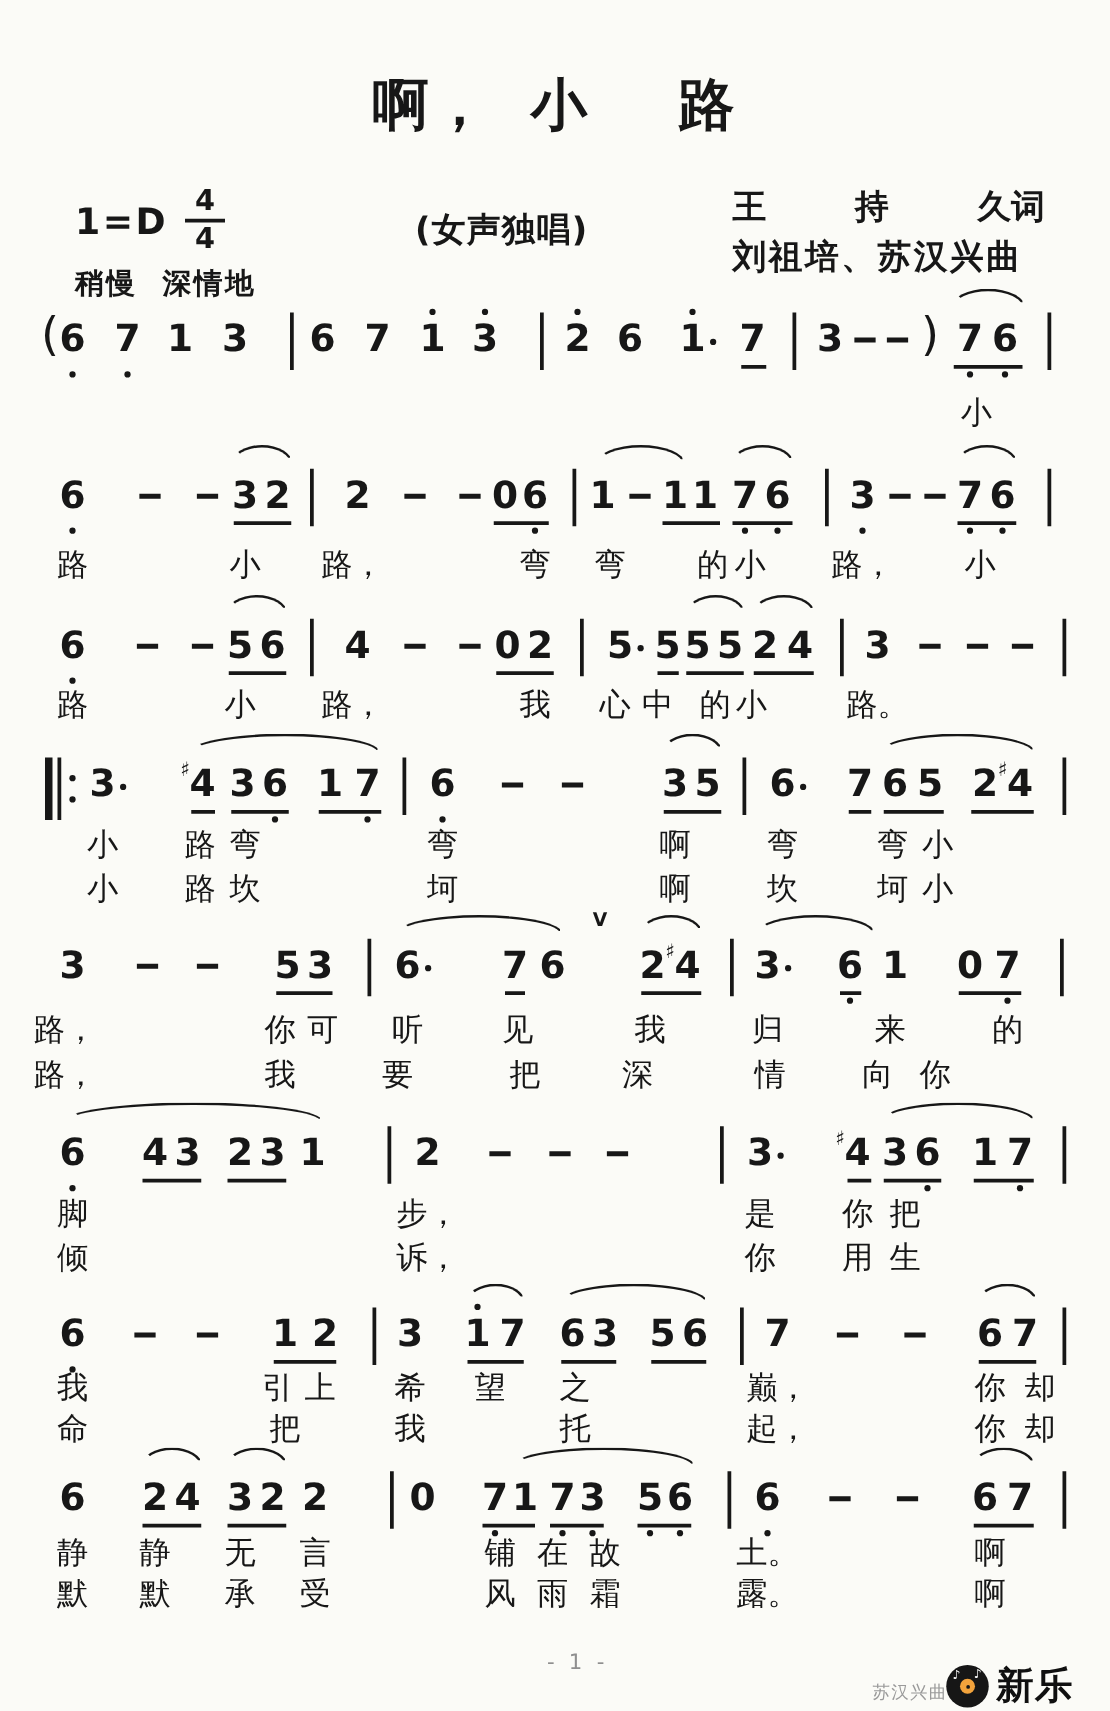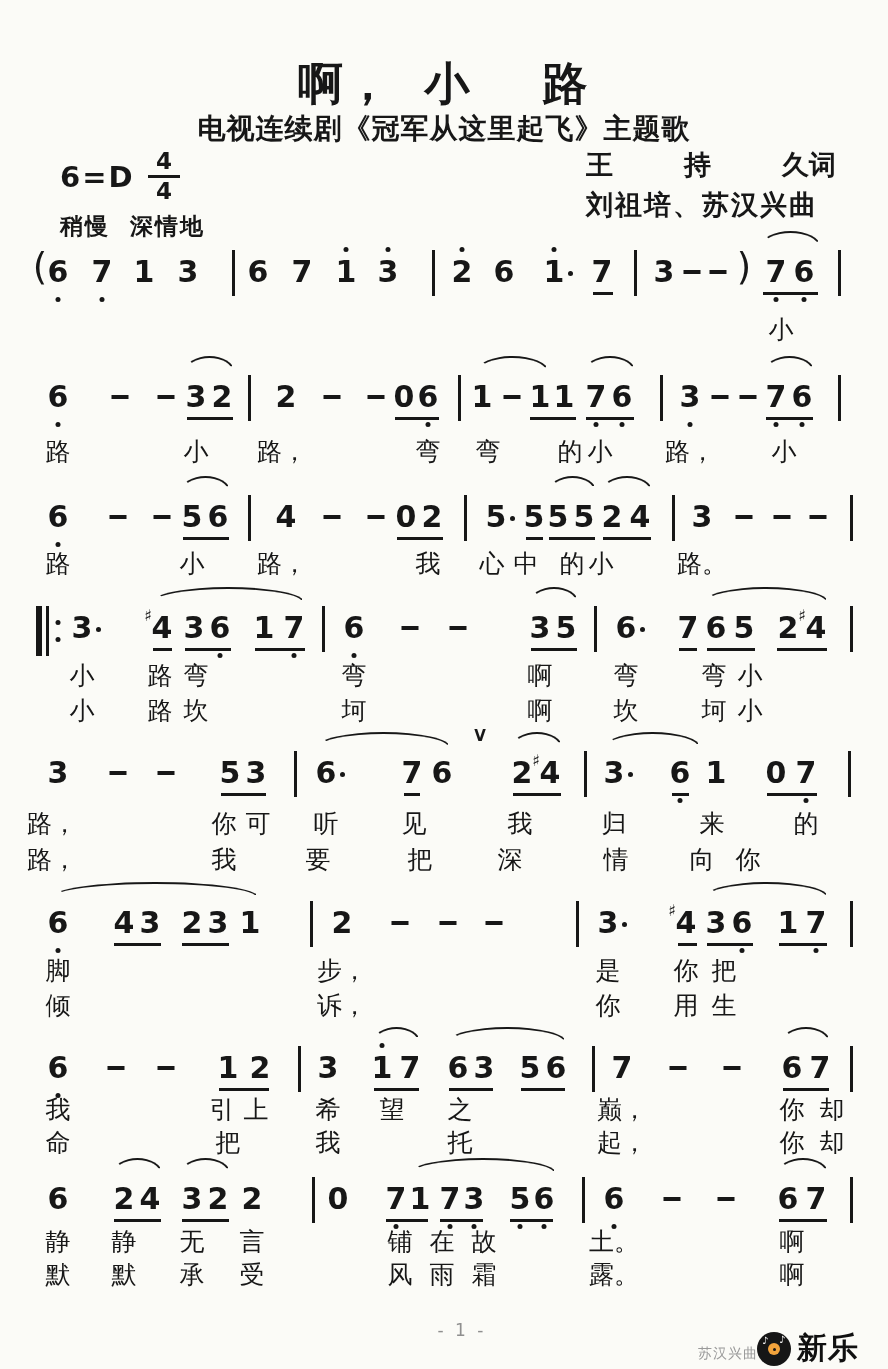--- a/index.html
+++ b/index.html
@@ -51,29 +51,29 @@
 <body>
 
 <div class="page">
 
   <div id="title">
       <div class="title-part" style="left: 345px; top: 54px;">啊，</div>
       <div class="title-part" style="left: 448px; top: 54px;">小</div>
       <div class="title-part" style="left: 566px; top: 54px;">路</div>
     </div>
 
-  <div class="subtitle">电视连续剧《冠军从这里起飞》主题歌</div>
-
-  <div class="keysig">6=D</div>
+
+  <div class="keysig">1=D</div>
 
   <div class="timesig">
     <div class="top">4</div>
     <div class="bot">4</div>
   </div>
 
+  <div class="voice">(女声独唱)</div>
 
   <div class="credits">
     <div class="l1" id="lyricist">
         <span>王</span>
         <span>持</span>
         <span>久词</span>
       </div>
     <div class="l2">刘祖培、苏汉兴曲</div>
   </div>
 

